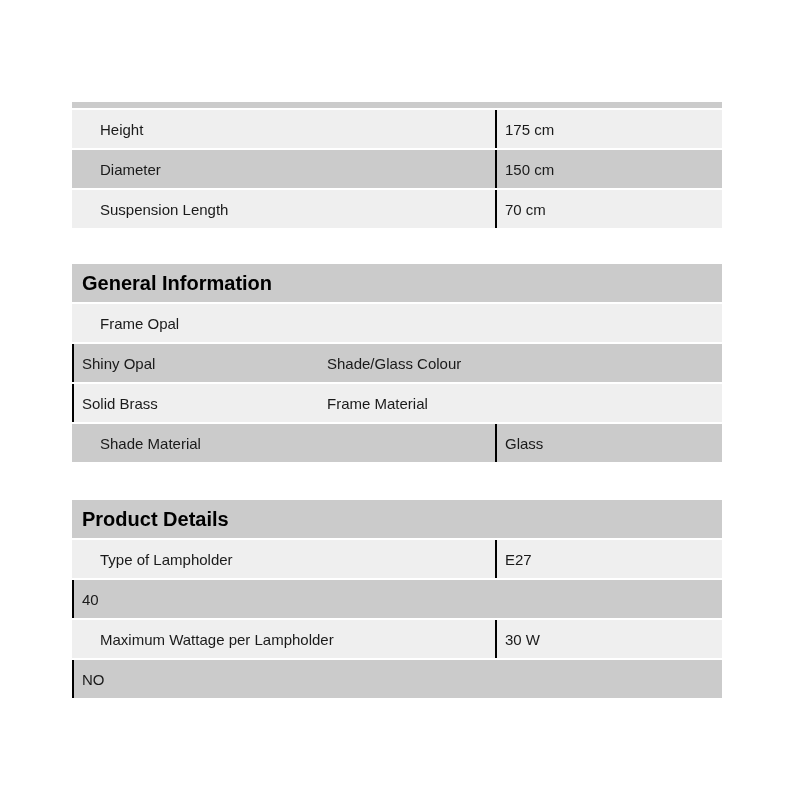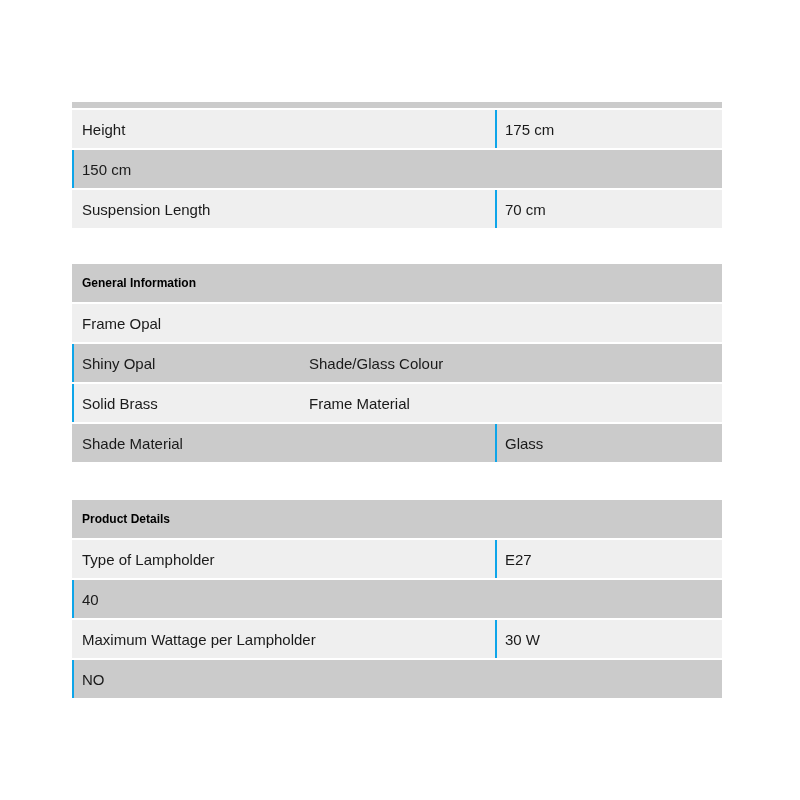--- a/index.html
+++ b/index.html
@@ -32,64 +32,65 @@
     margin-bottom: 2px;
   }
   .section-header {
     height: 38px;
     background: #cbcbcb;
     margin-bottom: 2px;
     display: flex;
     align-items: center;
     padding-left: 10px;
     box-sizing: border-box;
-    font-size: 12px;
+    font-size: 20px;
     font-weight: bold;
     color: #000000;
   }
   .spec-row {
     display: flex;
     height: 38px;
     margin-bottom: 2px;
     font-size: 15px;
     color: #1a1a1a;
   }
   .spec-row:last-child { margin-bottom: 4px; }
   .cell {
     display: flex;
     align-items: center;
     box-sizing: border-box;
     white-space: nowrap;
     overflow: hidden;
   }
   .cell.label {
     width: 423px;
-    padding-left: 10px;
+    padding-left: 28px;
   }
   .cell.value {
     flex: 1;
-    border-left: 2px solid #0ea5e9;
+    border-left: 2px solid #000000;
     padding-left: 8px;
   }
   .row-light { background: #efefef; }
   .row-dark  { background: #cbcbcb; }
 </style>
 </head>
 <body>
 
 <div class="page">
   <div class="spec-table">
 
     <section class="spec-section gap-a">
       <div class="section-top-strip"></div>
       <div class="spec-row row-light">
         <div class="cell label">Height</div>
         <div class="cell value">175 cm</div>
       </div>
       <div class="spec-row row-dark">
+        <div class="cell label">Diameter</div>
         <div class="cell value">150 cm</div>
       </div>
       <div class="spec-row row-light">
         <div class="cell label">Suspension Length</div>
         <div class="cell value">70 cm</div>
       </div>
     </section>
 
     <section class="spec-section gap-b">
       <div class="section-header">General Information</div>

